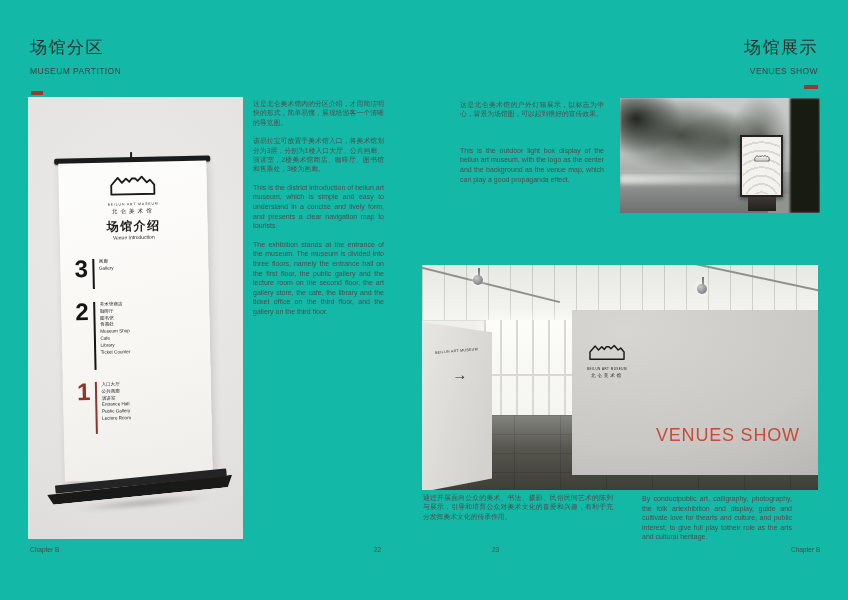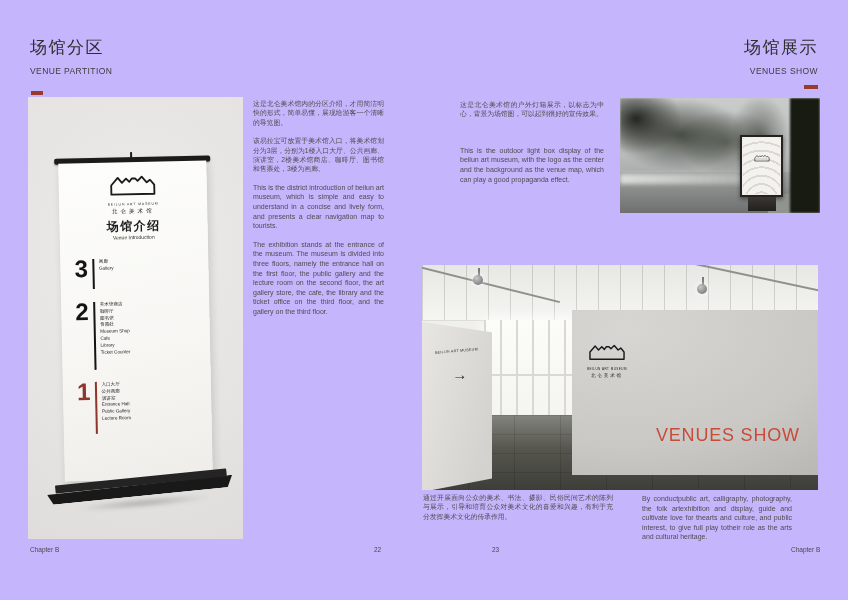--- a/index.html
+++ b/index.html
@@ -1,16 +1,16 @@
 <!DOCTYPE html>
 <html><head>
 <meta charset="utf-8">
 <style>
   html,body{margin:0;padding:0;background:#fff;}
-  .page{position:relative;width:848px;height:600px;background:#c4b5fd;overflow:hidden;
+  .page{position:relative;width:848px;height:600px;background:#14b8a6;overflow:hidden;
         font-family:"Liberation Sans","DejaVu Sans",sans-serif;color:#333;}
   .abs{position:absolute;}
 
   
   .title-cn{font-size:17px;letter-spacing:1.5px;color:#2e2e2e;font-weight:500;}
   .title-en{font-size:8.5px;letter-spacing:.4px;color:#3d3d3d;}
   .accent-bar{height:4px;background:#993a2e;}
 
   
   .tcol{text-align:justify;color:#4e4e4e;}
@@ -116,21 +116,21 @@
 
 <svg width="0" height="0" style="position:absolute">
   <defs>
     <path id="mtn" d="M3 24 V13 L11 4 L16 10 L21 5 L25 9 L28 5 L32 5 L35 8 L40 3 L46 10 L50 7 L55 13 V24 Z" fill="none" stroke="#1a1a1a" stroke-width="2.2" stroke-linejoin="round"></path>
   </defs>
 </svg>
 
 <div class="page">
 
   <div class="abs title-cn" style="left:30px;top:36px;">场馆分区</div>
-  <div class="abs title-en" style="left:30px;top:66px;">VENUE PARTITION</div>
+  <div class="abs title-en" style="left:30px;top:66px;">MUSEUM PARTITION</div>
   <div class="abs accent-bar" style="left:31px;top:91px;width:12px;"></div>
 
   <div class="abs title-cn" style="right:30px;top:36px;text-align:right;margin-left:40px;">场馆展示</div>
   <div class="abs title-en" style="right:30px;top:66px;text-align:right;">VENUES SHOW</div>
   <div class="abs accent-bar" style="right:30px;top:85px;width:14px;"></div>
 
   <div class="abs showcase">
     <div class="abs banner-wrap">
       <div class="toppin"></div>
       <div class="topbar"></div>

